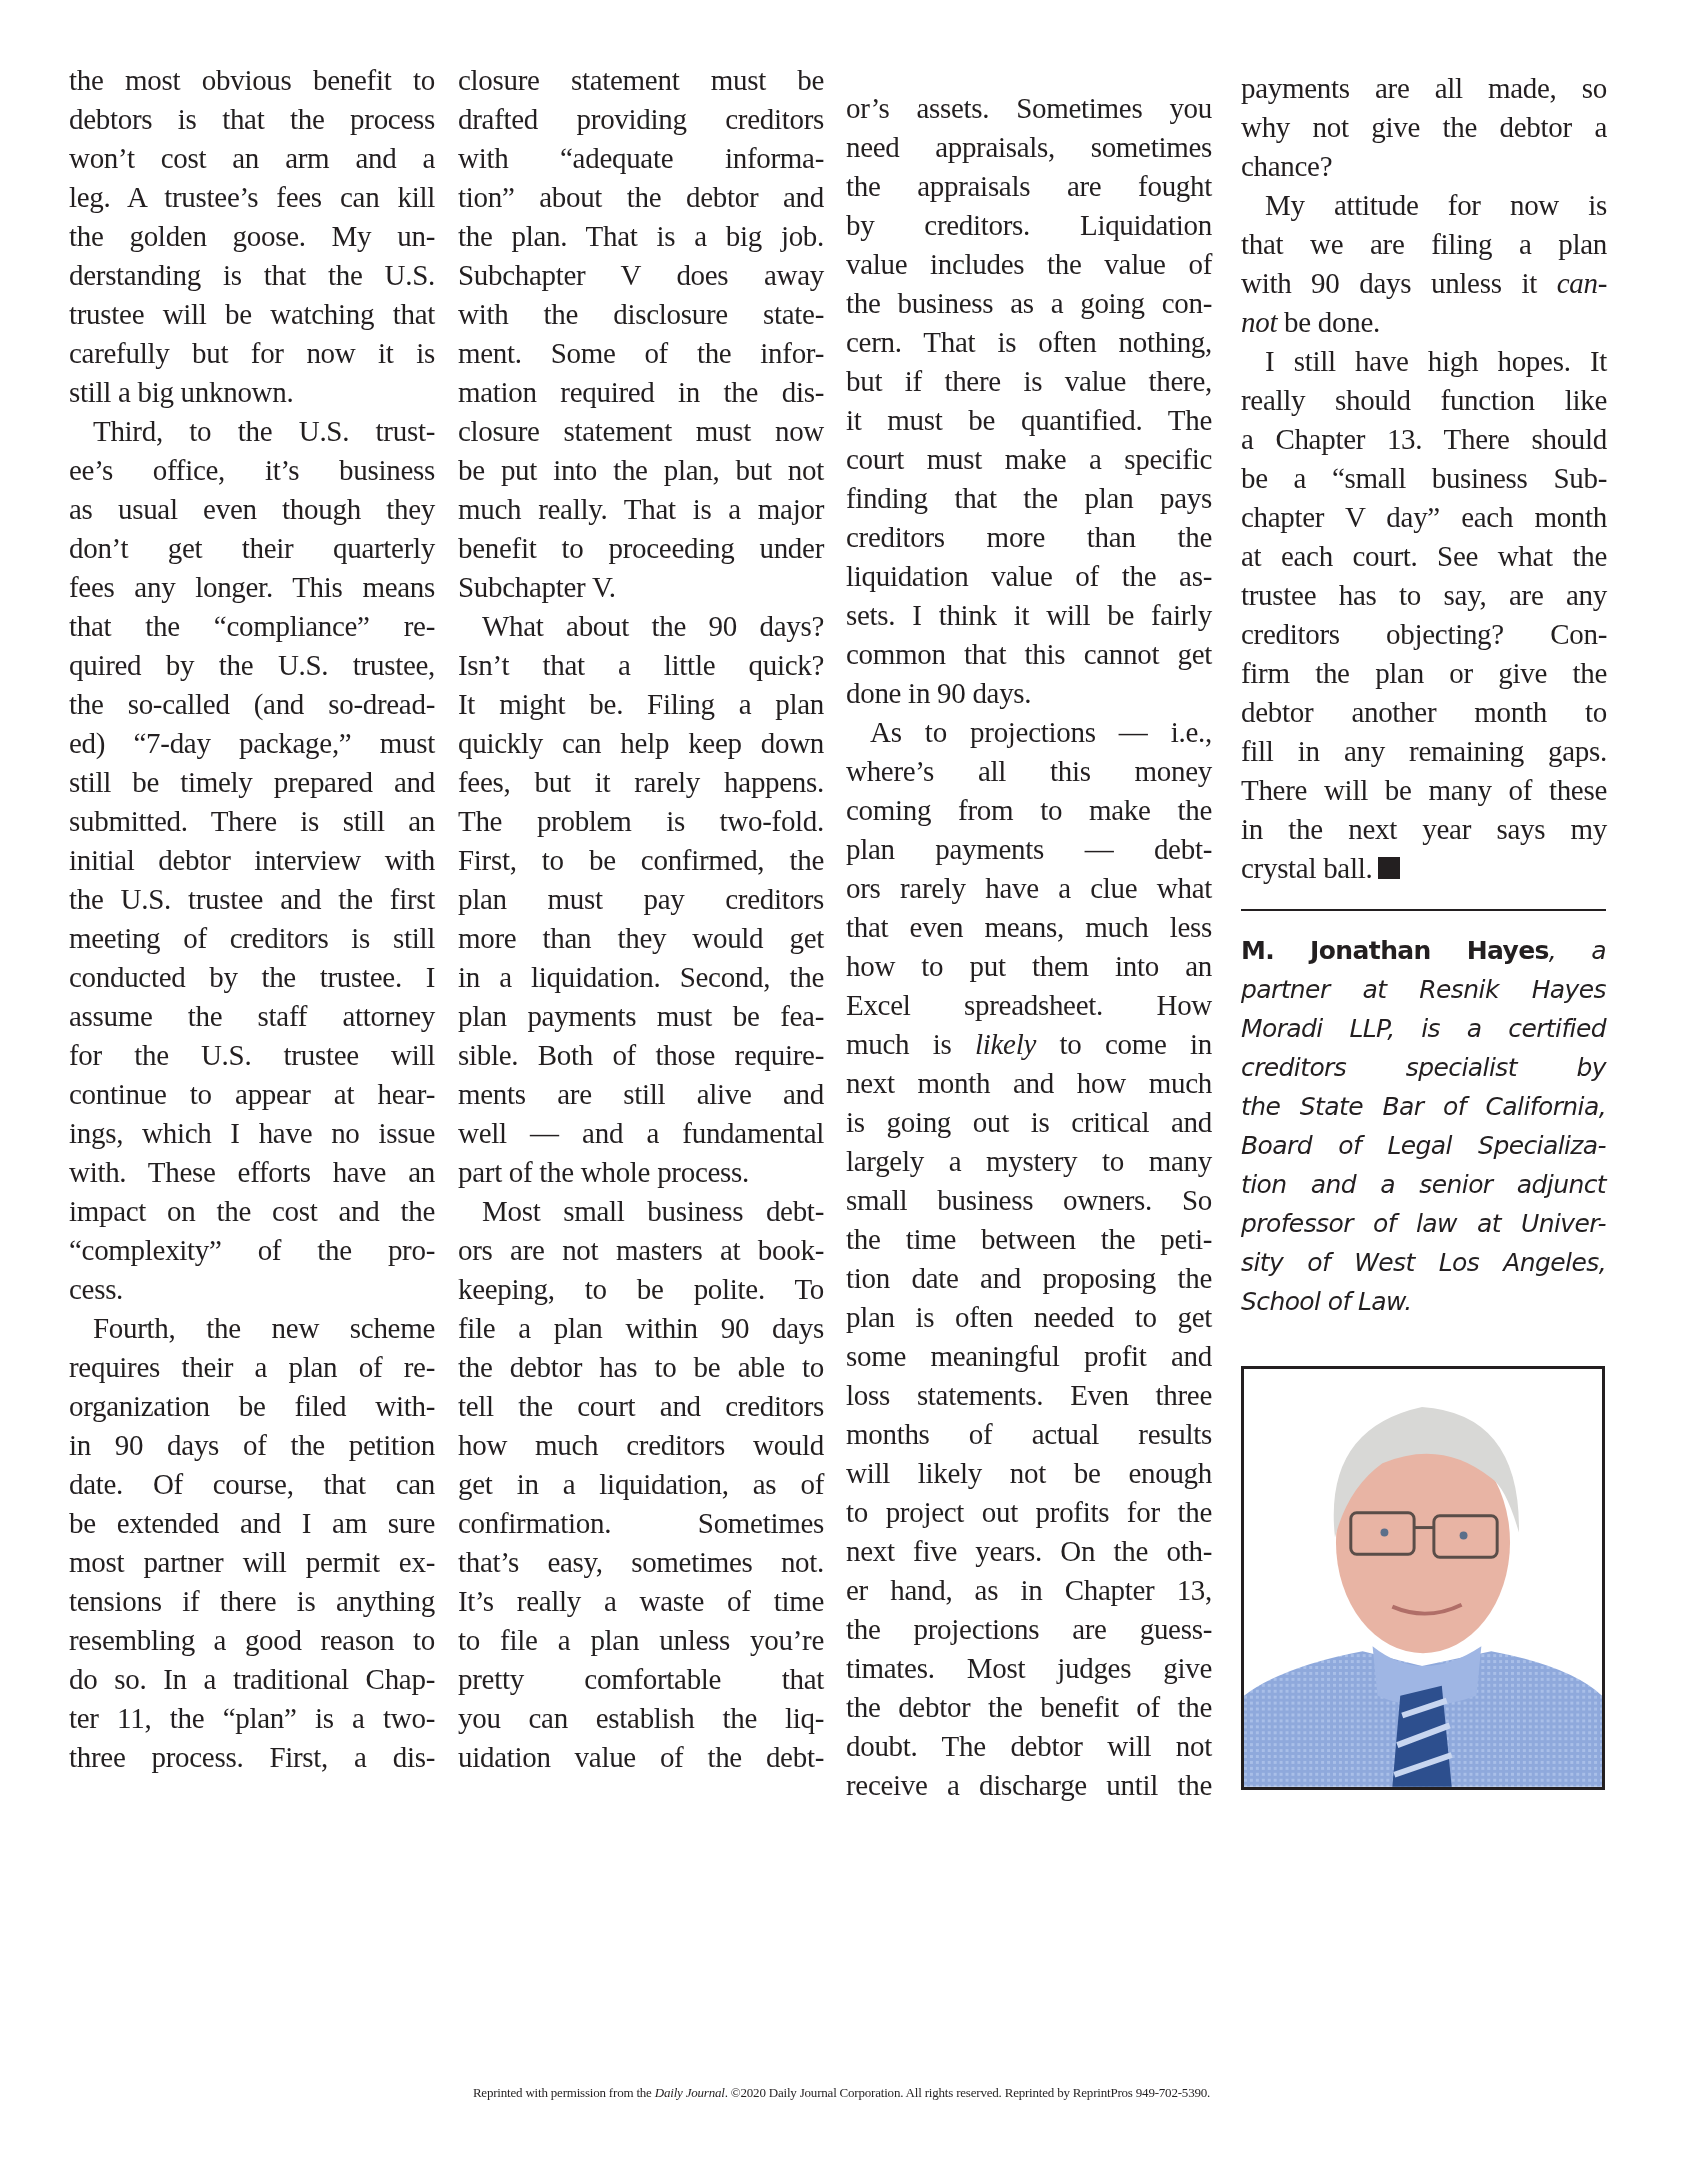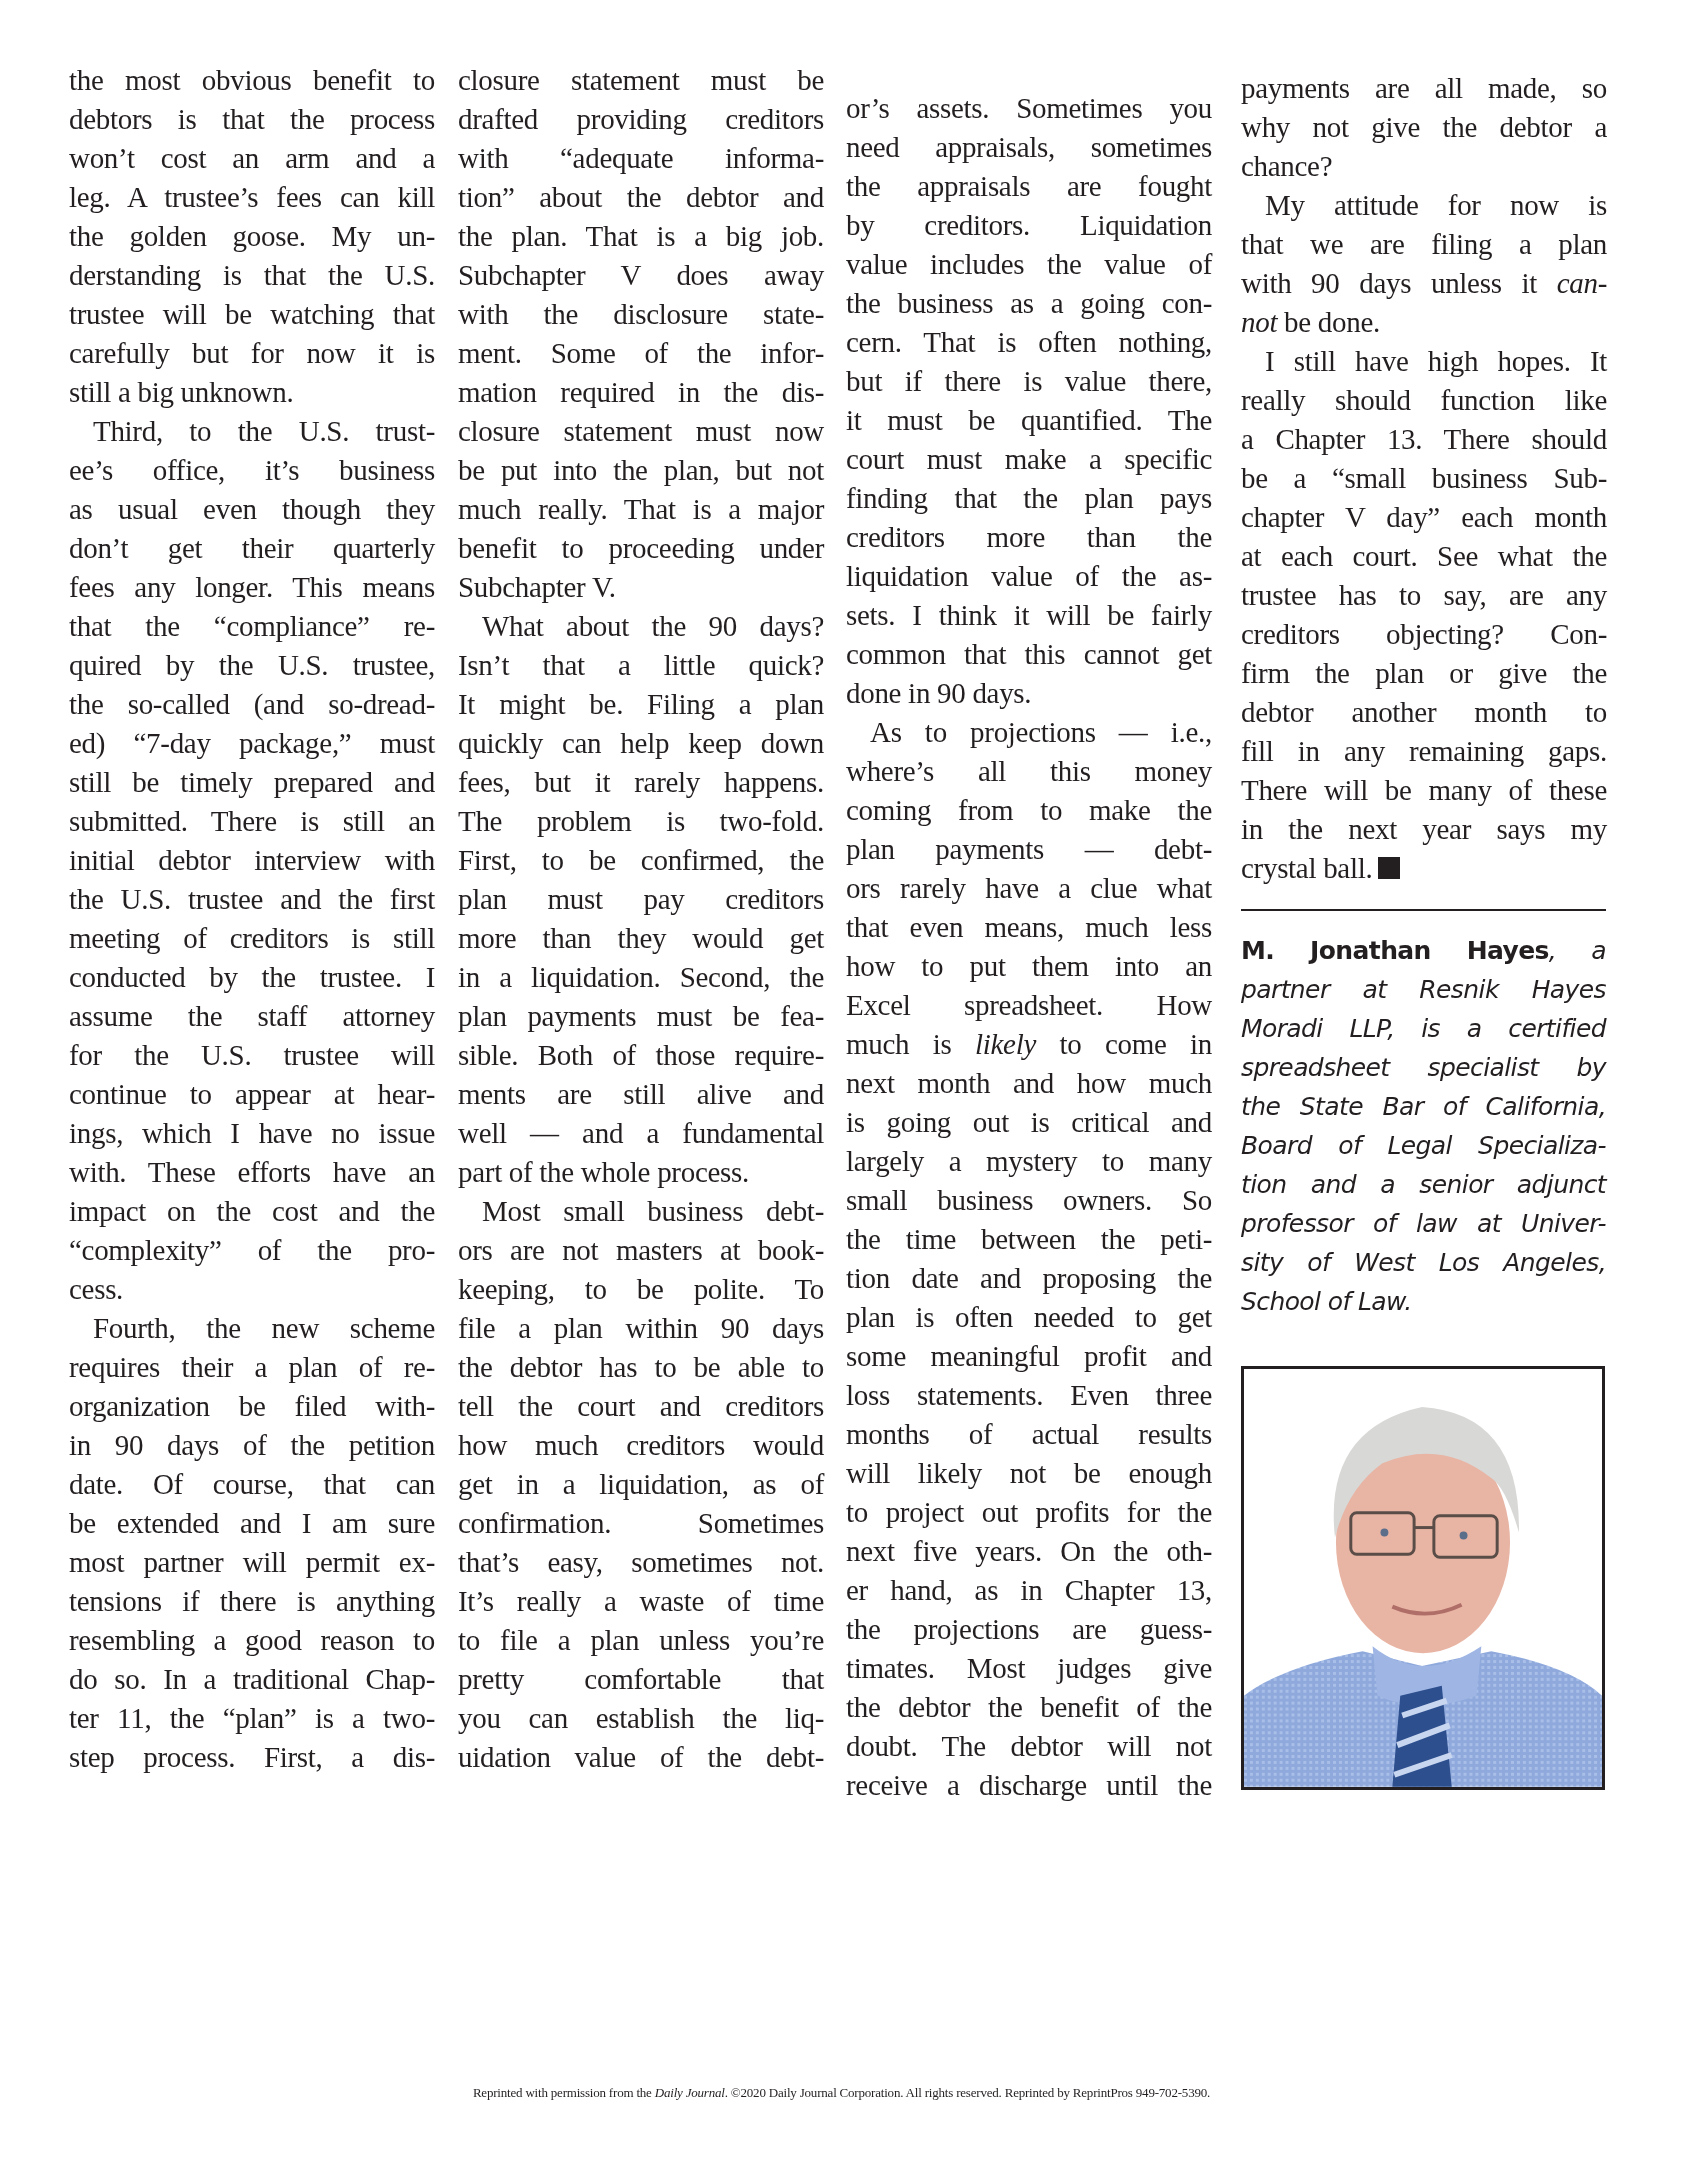--- a/index.html
+++ b/index.html
@@ -58,21 +58,21 @@
     <span class="ln"><span>requires their a plan of re-</span></span>
     <span class="ln"><span>organization be filed with-</span></span>
     <span class="ln"><span>in 90 days of the petition</span></span>
     <span class="ln"><span>date. Of course, that can</span></span>
     <span class="ln"><span>be extended and I am sure</span></span>
     <span class="ln"><span>most partner will permit ex-</span></span>
     <span class="ln"><span>tensions if there is anything</span></span>
     <span class="ln"><span>resembling a good reason to</span></span>
     <span class="ln"><span>do so. In a traditional Chap-</span></span>
     <span class="ln"><span>ter 11, the “plan” is a two-</span></span>
-    <span class="ln"><span>step process. First, a dis-</span></span>
+    <span class="ln"><span>three process. First, a dis-</span></span>
   </div>
 <div class="col" id="c2">
     <span class="ln"><span>closure statement must be</span></span>
     <span class="ln"><span>drafted providing creditors</span></span>
     <span class="ln"><span>with “adequate informa-</span></span>
     <span class="ln"><span>tion” about the debtor and</span></span>
     <span class="ln"><span>the plan. That is a big job.</span></span>
     <span class="ln"><span>Subchapter V does away</span></span>
     <span class="ln"><span>with the disclosure state-</span></span>
     <span class="ln"><span>ment. Some of the infor-</span></span>
@@ -182,21 +182,21 @@
     <span class="ln"><span>in the next year says my</span></span>
     <span class="ln last"><span>crystal ball.</span><span class="endmark"></span></span>
   </div>
 
 <div class="rule"></div>
 
 <div class="bio" id="bio">
     <span class="ln"><b>M. Jonathan Hayes</b><span>, a</span></span>
     <span class="ln"><span>partner at Resnik Hayes</span></span>
     <span class="ln"><span>Moradi LLP, is a certified</span></span>
-    <span class="ln"><span>spreadsheet specialist by</span></span>
+    <span class="ln"><span>creditors specialist by</span></span>
     <span class="ln"><span>the State Bar of California,</span></span>
     <span class="ln"><span>Board of Legal Specializa-</span></span>
     <span class="ln"><span>tion and a senior adjunct</span></span>
     <span class="ln"><span>professor of law at Univer-</span></span>
     <span class="ln"><span>sity of West Los Angeles,</span></span>
     <span class="ln last"><span>School of Law.</span></span>
   </div>
 
 <div class="photo">
   <svg width="358" height="418" viewBox="0 0 362 422">

